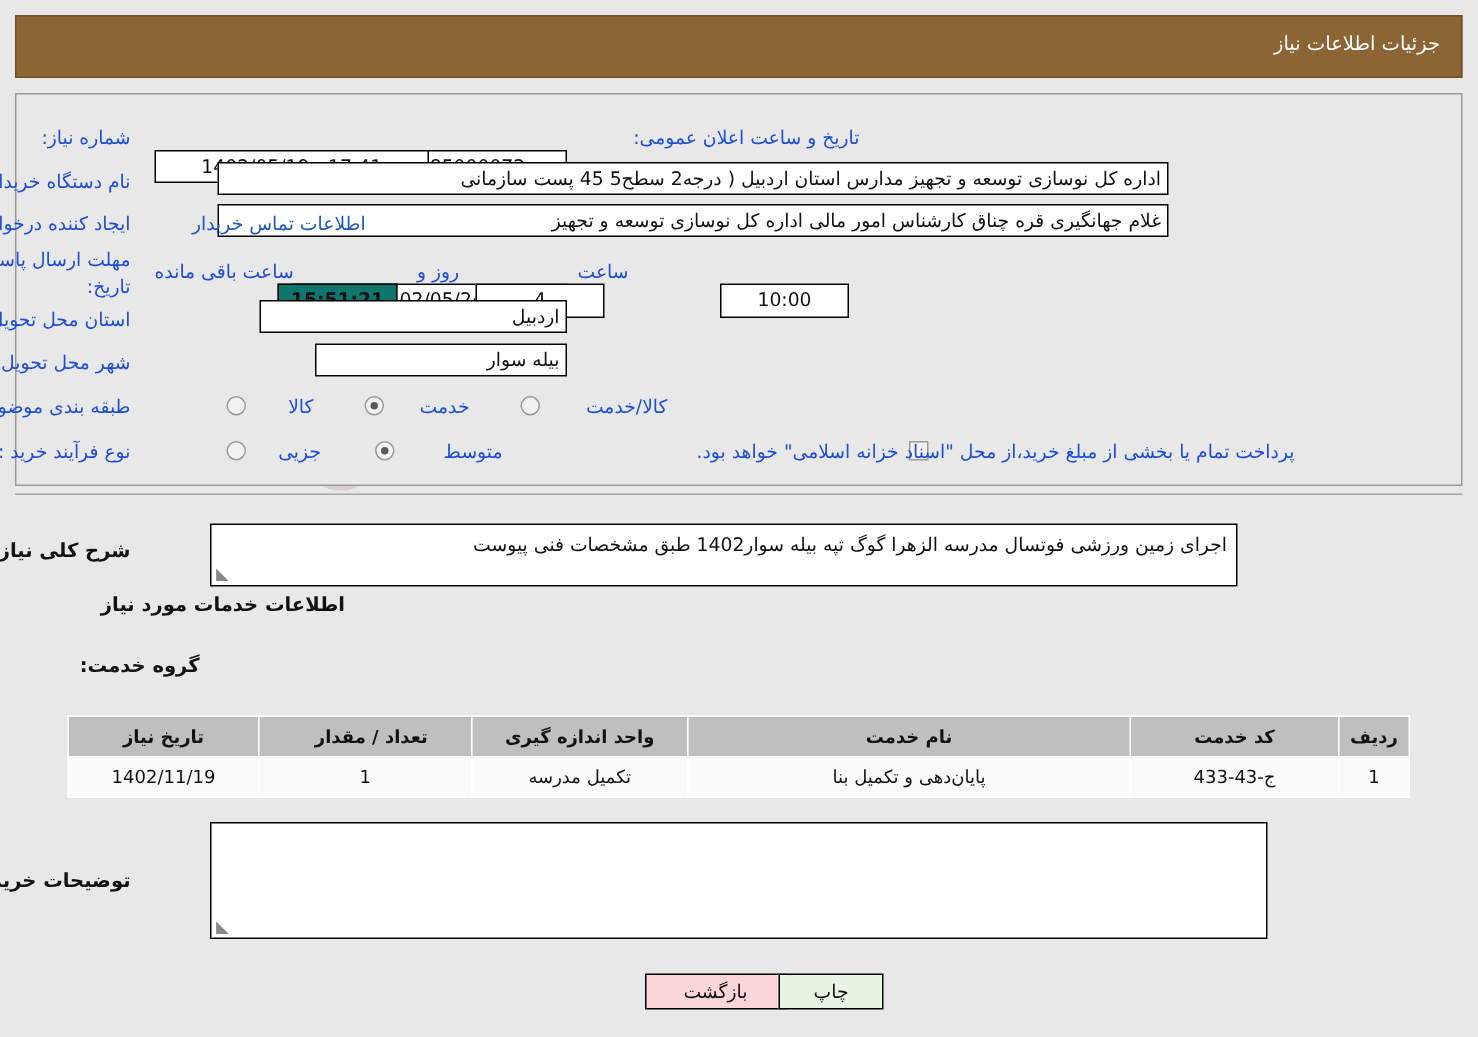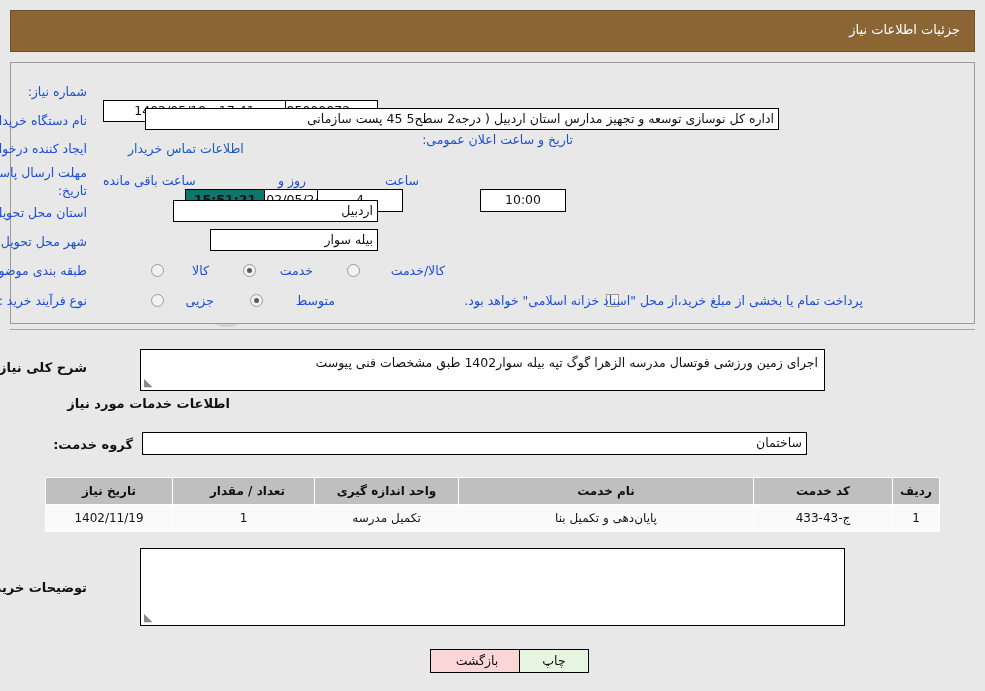--- a/index.html
+++ b/index.html
@@ -246,27 +246,28 @@
 
   <div class="topbar">
     <div class="topbar-title">جزئیات اطلاعات نیاز</div>
   </div>
 
   <div class="panel"></div>
 
   <div class="lbl" style="right:898px; top:84px;">شماره نیاز:</div>
   <div class="box num" style="right:607px; top:79px; width:183px; height:22px;">1102003785000072</div>
 
-  <div class="lbl" style="right:412px; top:84px;margin-top:48px;">تاریخ و ساعت اعلان عمومی:</div>
+  <div class="lbl" style="right:412px; top:84px;">تاریخ و ساعت اعلان عمومی:</div>
   <div class="box num" style="right:702px; top:79px; width:183px; height:22px; left:103px; right:auto;">1402/05/19 - 17:41</div>
 
   <div class="lbl" style="right:898px; top:113px;">نام دستگاه خریدار:</div>
   <div class="box rt" style="right:206px; top:108px; width:634px; height:22px;">اداره کل نوسازی   توسعه و تجهیز مدارس استان اردبیل ( درجه2  سطح5  45 پست سازمانی</div>
 
   <div class="lbl" style="right:898px; top:141px;">ایجاد کننده درخواست:</div>
+  <div class="box rt" style="right:206px; top:136px; width:634px; height:22px;">غلام جهانگیری قره چناق کارشناس امور مالی اداره کل نوسازی   توسعه و تجهیز</div>
   <div class="link" style="left:128px; top:141px;">اطلاعات تماس خریدار</div>
 
   <div class="lbl" style="right:898px; top:165px;">مهلت ارسال پاسخ: تا</div>
   <div class="lbl" style="right:898px; top:183px;">تاریخ:</div>
 
   <div class="box num" style="right:607px; top:168px; width:183px; height:23px;">1402/05/24</div>
   <div class="lbl" style="right:566px; top:173px;">ساعت</div>
   <div class="box num" style="right:419px; top:168px; width:86px; height:23px;">10:00</div>
   <div class="box num" style="right:549px; top:168px; width:86px; height:23px; left:317px; right:auto;">4</div>
   <div class="lbl" style="left:278px; top:173px;">روز و</div>
@@ -299,21 +300,20 @@
 
   <div class="sect" style="right:898px; top:360px;">شرح کلی نیاز:</div>
   <div class="ta" style="right:160px; top:349px; width:685px; height:42px;">
     <span>اجرای زمین ورزشی فوتسال مدرسه الزهرا گوگ تپه بیله سوار1402 طبق مشخصات فنی پیوست</span>
     <span class="grip">◢</span>
   </div>
 
   <div class="sect" style="right:755px; top:396px;">اطلاعات خدمات مورد نیاز</div>
 
   <div class="sect" style="right:852px; top:437px;">گروه خدمت:</div>
-  <div class="box rt" style="right:178px; top:432px; width:665px; height:23px;">ساختمان</div>
 
   <table class="tbl">
     <thead>
       <tr>
         <th style="width:38px;margin-top:11px;">ردیف</th>
         <th style="width:130px;">کد خدمت</th>
         <th>نام خدمت</th>
         <th style="width:135px;">واحد اندازه گیری</th>
         <th style="width:125px;padding-left:12px;">تعداد / مقدار</th>
         <th style="width:118px;">تاریخ نیاز</th>

